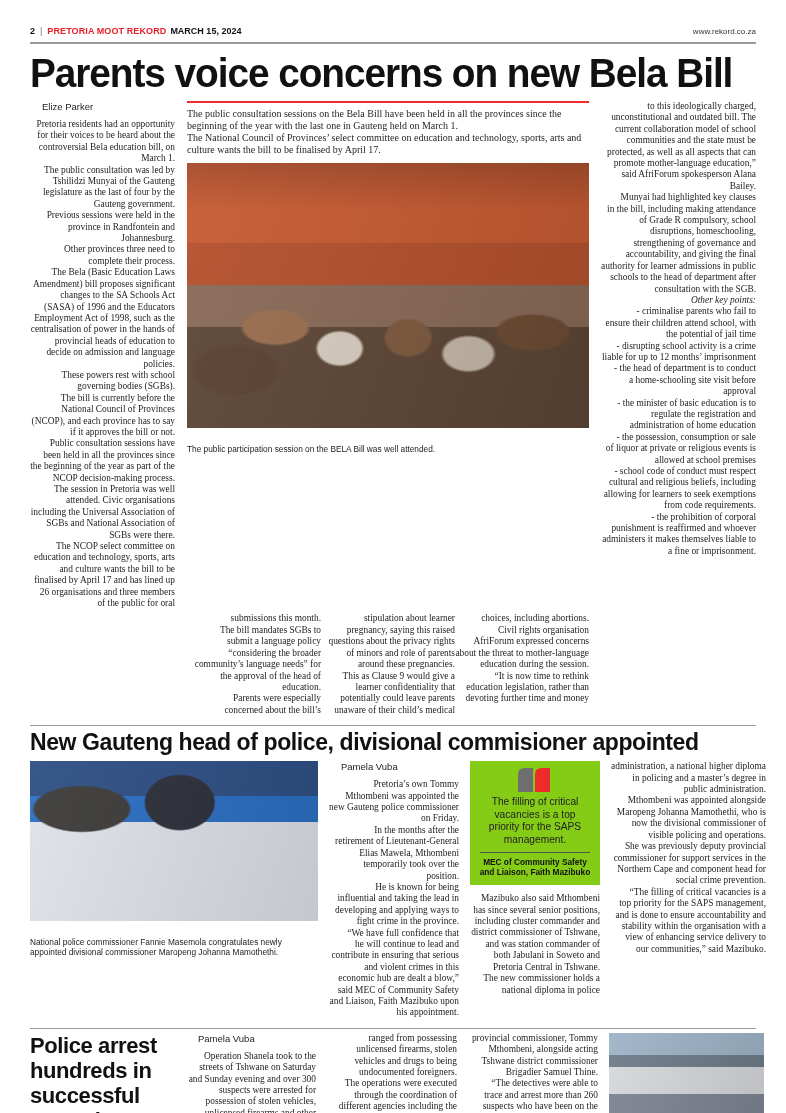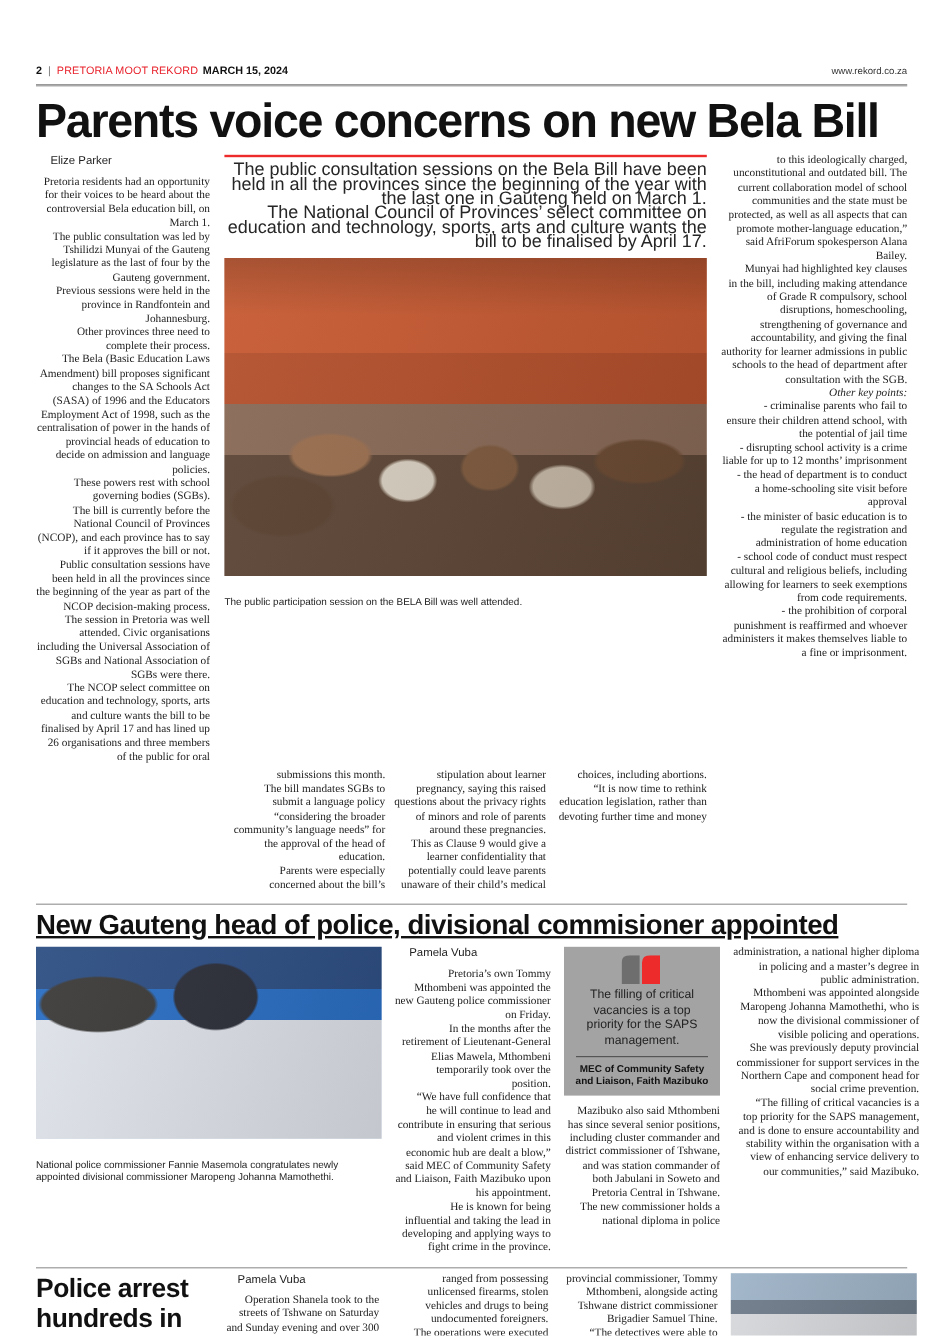--- a/index.html
+++ b/index.html
@@ -9,21 +9,21 @@
     font-family: "Liberation Serif", serif;
     color: #141414;
     overflow: hidden;
   }
   .page { position: relative; width: 786px; height: 1113px; padding: 0 30px; }
 
   
   .topbar { display: flex; align-items: baseline; padding-top: 26px; font-family: "Liberation Sans", sans-serif; }
   .topbar .pnum { font-size: 9px; font-weight: bold; color: #111; }
   .topbar .sep { font-size: 9px; color: #777; margin: 0 5px; }
-  .topbar .pub { font-size: 9px; font-weight: normal; color: #e8202a; letter-spacing: .1px; margin-top: 28px; }
+  .topbar .pub { font-size: 9px; font-weight: bold; color: #e8202a; letter-spacing: .1px; }
   .topbar .date { font-size: 9px; font-weight: bold; color: #111; margin-left: 4px; }
   .topbar .site { margin-left: auto; font-size: 8px; color: #333; }
 
   .rule-thin { border-top: 1px solid #9a9a9a; margin-top: 6px; }
   .section-band { text-align: center; font-family: "Liberation Serif", serif;
                   font-size: 15px; letter-spacing: 1px; padding: 3px 0 4px; color: #1b1b1b; }
   .rule-thin2 { border-top: 1px solid #9a9a9a; }
 
   
   .head1 {
@@ -36,37 +36,37 @@
   
   .a1 { display: grid; grid-template-columns: 145px 1fr 155px; column-gap: 12px; }
   .byline { font-family: "Liberation Sans", sans-serif; font-size: 9.5px; color: #222; margin-bottom: 7px; padding-left: 12px; }
   .body { font-size: 9.4px; line-height: 11.4px; text-align: right; color: #1d1d1d; }
   .body p { text-indent: 10px; }
   .body p.noind { text-indent: 0; }
 
   
   .deck-wrap { margin-bottom: 7px; }
   .deck-rule { border-top: 2.5px solid #ee2b2b; margin-bottom: 5px; }
-  .deck { font-family: Liberation Sans, sans-serif; font-size: 15px; line-height: 12px;
-          text-align: right; color: #262626; }
+  .deck { font-family: Liberation Serif, serif; font-size: 10px; line-height: 12px;
+          text-align: left; color: #262626; }
 
   
   .photo { position: relative; overflow: hidden; }
   .caption { font-family: "Liberation Sans", sans-serif; font-size: 8.3px; line-height: 10px;
              color: #1c1c1c; padding-top: 16px; }
   .cols3 { display: grid; grid-template-columns: 1fr 1fr 1fr; }
 
   
   .rule-sec { border-top: 1px solid #9a9a9a; margin: 9px 0 4px; }
   .head2 { font-family: "Liberation Sans", sans-serif; font-size: 23px; line-height: 1.05;
-           letter-spacing: -.4px; color: #111; margin-bottom: 7px; text-decoration: underline; }
+           letter-spacing: -.4px; color: #111; margin-bottom: 7px; }
   .a2 { display: grid; grid-template-columns: 288px 130px 130px 155px; column-gap: 11px; }
 
   
-  .pullbox { background: #a3a3a3; padding: 7px 8px 8px; }
+  .pullbox { background: #84cc16; padding: 7px 8px 8px; }
   .quote-mark { text-align: center; font-size: 0; line-height: 0; margin-bottom: 4px; }
   .quote-mark svg { display: inline-block; }
   .pullquote { font-family: "Liberation Sans", sans-serif; font-size: 10.2px; line-height: 12.5px;
                text-align: center; color: #222; }
   .pull-rule { border-top: 1px solid #555; margin: 6px 2px 4px; }
   .pull-attr { font-family: "Liberation Sans", sans-serif; font-size: 8.3px; line-height: 10px;
                font-weight: bold; text-align: center; color: #111; }
 
   
   .head3 { font-family: "Liberation Sans", sans-serif; font-size: 22px; line-height: 25px;
@@ -146,40 +146,42 @@
 
     <div>
       <div class="body">
         <p class="noind">to this ideologically charged, unconstitutional and outdated bill. The current collaboration model of school communities and the state must be protected, as well as all aspects that can promote mother-language education,” said AfriForum spokesperson Alana Bailey.</p>
         <p>Munyai had highlighted key clauses in the bill, including making attendance of Grade R compulsory, school disruptions, homeschooling, strengthening of governance and accountability, and giving the final authority for learner admissions in public schools to the head of department after consultation with the SGB.</p>
         <p style="font-style:italic">Other key points:</p>
         <p>- criminalise parents who fail to ensure their children attend school, with the potential of jail time</p>
         <p>- disrupting school activity is a crime liable for up to 12 months’ imprisonment</p>
         <p>- the head of department is to conduct a home-schooling site visit before approval</p>
         <p>- the minister of basic education is to regulate the registration and administration of home education</p>
+        <p>- the possession, consumption or sale of liquor at private or religious events is allowed at school premises</p>
         <p>- school code of conduct must respect cultural and religious beliefs, including allowing for learners to seek exemptions from code requirements.</p>
         <p>- the prohibition of corporal punishment is reaffirmed and whoever administers it makes themselves liable to a fine or imprisonment.</p>
       </div>
     </div>
   </div>
 
   <div class="a1" style="margin-top:4px">
     <div></div>
     <div class="cols3">
       <div class="body">
         <p class="noind">submissions this month.</p>
         <p>The bill mandates SGBs to submit a language policy “considering the broader community’s language needs” for the approval of the head of education.</p>
         <p>Parents were especially concerned about the bill’s</p>
       </div>
       <div class="body">
         <p class="noind">stipulation about learner pregnancy, saying this raised questions about the privacy rights of minors and role of parents around these pregnancies.</p>
         <p>This as Clause 9 would give a learner confidentiality that potentially could leave parents unaware of their child’s medical</p>
       </div>
       <div class="body">
         <p class="noind">choices, including abortions.</p>
+        <p>Civil rights organisation AfriForum expressed concerns about the threat to mother-language education during the session.</p>
         <p>“It is now time to rethink education legislation, rather than devoting further time and money</p>
       </div>
     </div>
     <div></div>
   </div>
 
   <div class="rule-sec"></div>
   <h2 class="head2">New Gauteng head of police, divisional commisioner appointed</h2>
 
   <div class="a2">
@@ -187,22 +189,22 @@
     <div>
       <div class="photo photo-strip ph-cops" style="height:160px"></div>
       <div class="caption">National police commissioner Fannie Masemola congratulates newly appointed divisional commissioner Maropeng Johanna Mamothethi.</div>
     </div>
 
     <div>
       <div class="byline">Pamela Vuba</div>
       <div class="body">
         <p class="noind">Pretoria’s own Tommy Mthombeni was appointed the new Gauteng police commissioner on Friday.</p>
         <p>In the months after the retirement of Lieutenant-General Elias Mawela, Mthombeni temporarily took over the position.</p>
+        <p>He is known for being influential and taking the lead in developing and applying ways to fight crime in the province.</p>
         <p>“We have full confidence that he will continue to lead and contribute in ensuring that serious and violent crimes in this economic hub are dealt a blow,” said MEC of Community Safety and Liaison, Faith Mazibuko upon his appointment.</p>
-        <p>He is known for being influential and taking the lead in developing and applying ways to fight crime in the province.</p>
       </div>
     </div>
 
     <div>
       <div class="pullbox">
         <div class="quote-mark">
           <svg width="34" height="24" viewBox="0 0 34 24" aria-hidden="true">
             <path d="M0 24 L0 6 Q0 0 7 0 L15 0 L15 24 Z" fill="#6e6e6e"></path>
             <path d="M17 24 L17 6 Q17 0 24 0 L32 0 L32 24 Z" fill="#ee2b2b"></path>
           </svg>

